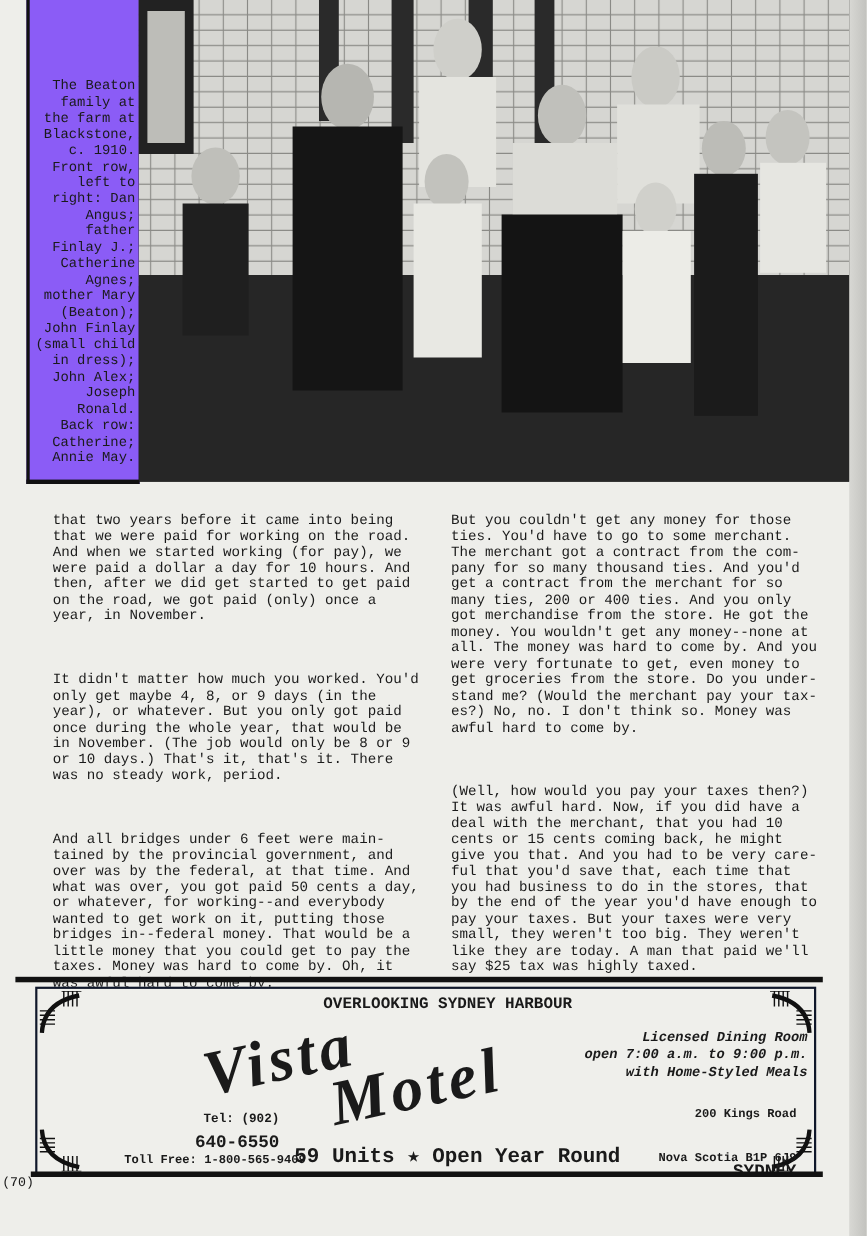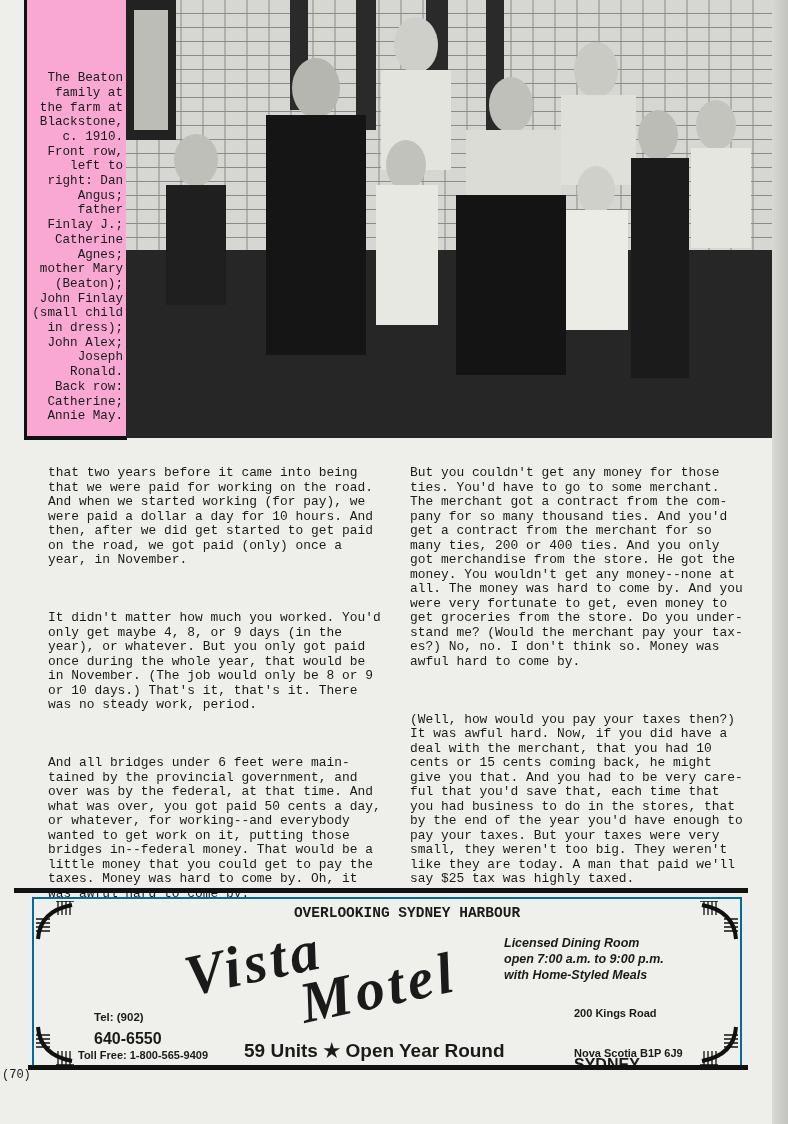--- a/index.html
+++ b/index.html
@@ -5,43 +5,43 @@
   html, body { margin:0; padding:0; }
   body {
     width:788px; height:1124px; overflow:hidden; position:relative;
     background:#eeeeea; color:#1a1a1a;
     font-family:"Liberation Mono","DejaVu Sans Mono",monospace;
   }
   .page-edge { position:absolute; right:0; top:0; width:16px; height:1124px;
     background:linear-gradient(90deg,#d8d8d4,#c2c2be); }
   
   .caption-box { position:absolute; left:24px; top:0; width:100px; height:436px;
-    border-left:3px solid #111; border-bottom:4px solid #111; background:#f9a8d4; }
+    border-left:3px solid #111; border-bottom:4px solid #111; background:#8b5cf6; }
   .caption-text { position:absolute; right:4px; bottom:12px; width:100px;
     text-align:right; font-size:12.6px; line-height:14.7px; white-space:pre-line; }
   
   .photo { position:absolute; left:126px; top:0; width:646px; height:438px;
     background:#1b1b1b; overflow:hidden; }
   .photo svg { display:block; }
   
   .col { position:absolute; font-size:12.9px; line-height:14.5px; white-space:pre;margin-left:11px; }
   .col p { margin:0 0 14.5px 0; }
   .col-left { left:37px; top:437px; }
   .col-right { left:399px; top:437px; }
   
   .rule { position:absolute; background:#111; }
   .ad-box { position:absolute; left:32px; top:897px; width:706px; height:168px;
-    border:2px solid #0369a1; background:#efefeb; }
+    border:2px solid #0f172a; background:#efefeb; }
   .ad-head { position:absolute; left:0; right:0; top:6px; text-align:center;
     font-family:"Liberation Mono",monospace; font-weight:bold; font-size:14.5px; padding-left:40px; }
   .vista { position:absolute; left:150px; top:30px; font-family:"Liberation Serif",serif;
     font-style:italic; font-weight:bold; font-size:58px; transform:rotate(-12deg); letter-spacing:4px; }
   .motel { position:absolute; left:265px; top:55px; font-family:"Liberation Serif",serif;
     font-style:italic; font-weight:bold; font-size:58px; transform:rotate(-12deg); letter-spacing:4px; }
-  .sans { font-family:Liberation Sans, sans-serif; font-weight:bold; position:absolute; text-align:left; }
+  .sans { font-family:Liberation Mono, monospace; font-weight:bold; position:absolute; text-align:right; }
   .dining { left:470px; top:36px; width:230px; font-style:italic; font-size:12.5px; line-height:16px; }
   .tel { left:60px; top:112px; width:160px; font-size:11.5px; }
   .phone { left:60px; top:131px; width:160px; font-size:16px; }
   .tollfree { left:44px; top:150px; width:200px; font-size:11px; }
   .units { left:210px; top:140px; width:320px; font-size:19px; }
   .addr { left:540px; top:108px; width:150px; font-size:11px; }
   .city { left:540px; top:125px; width:150px; font-size:16px;margin-top:32px; }
   .prov { left:540px; top:148px; width:150px; font-size:11px; }
   .corner { position:absolute; width:40px; height:40px; }
   .page-num { position:absolute; left:2px; top:1068px; font-size:12px; }

